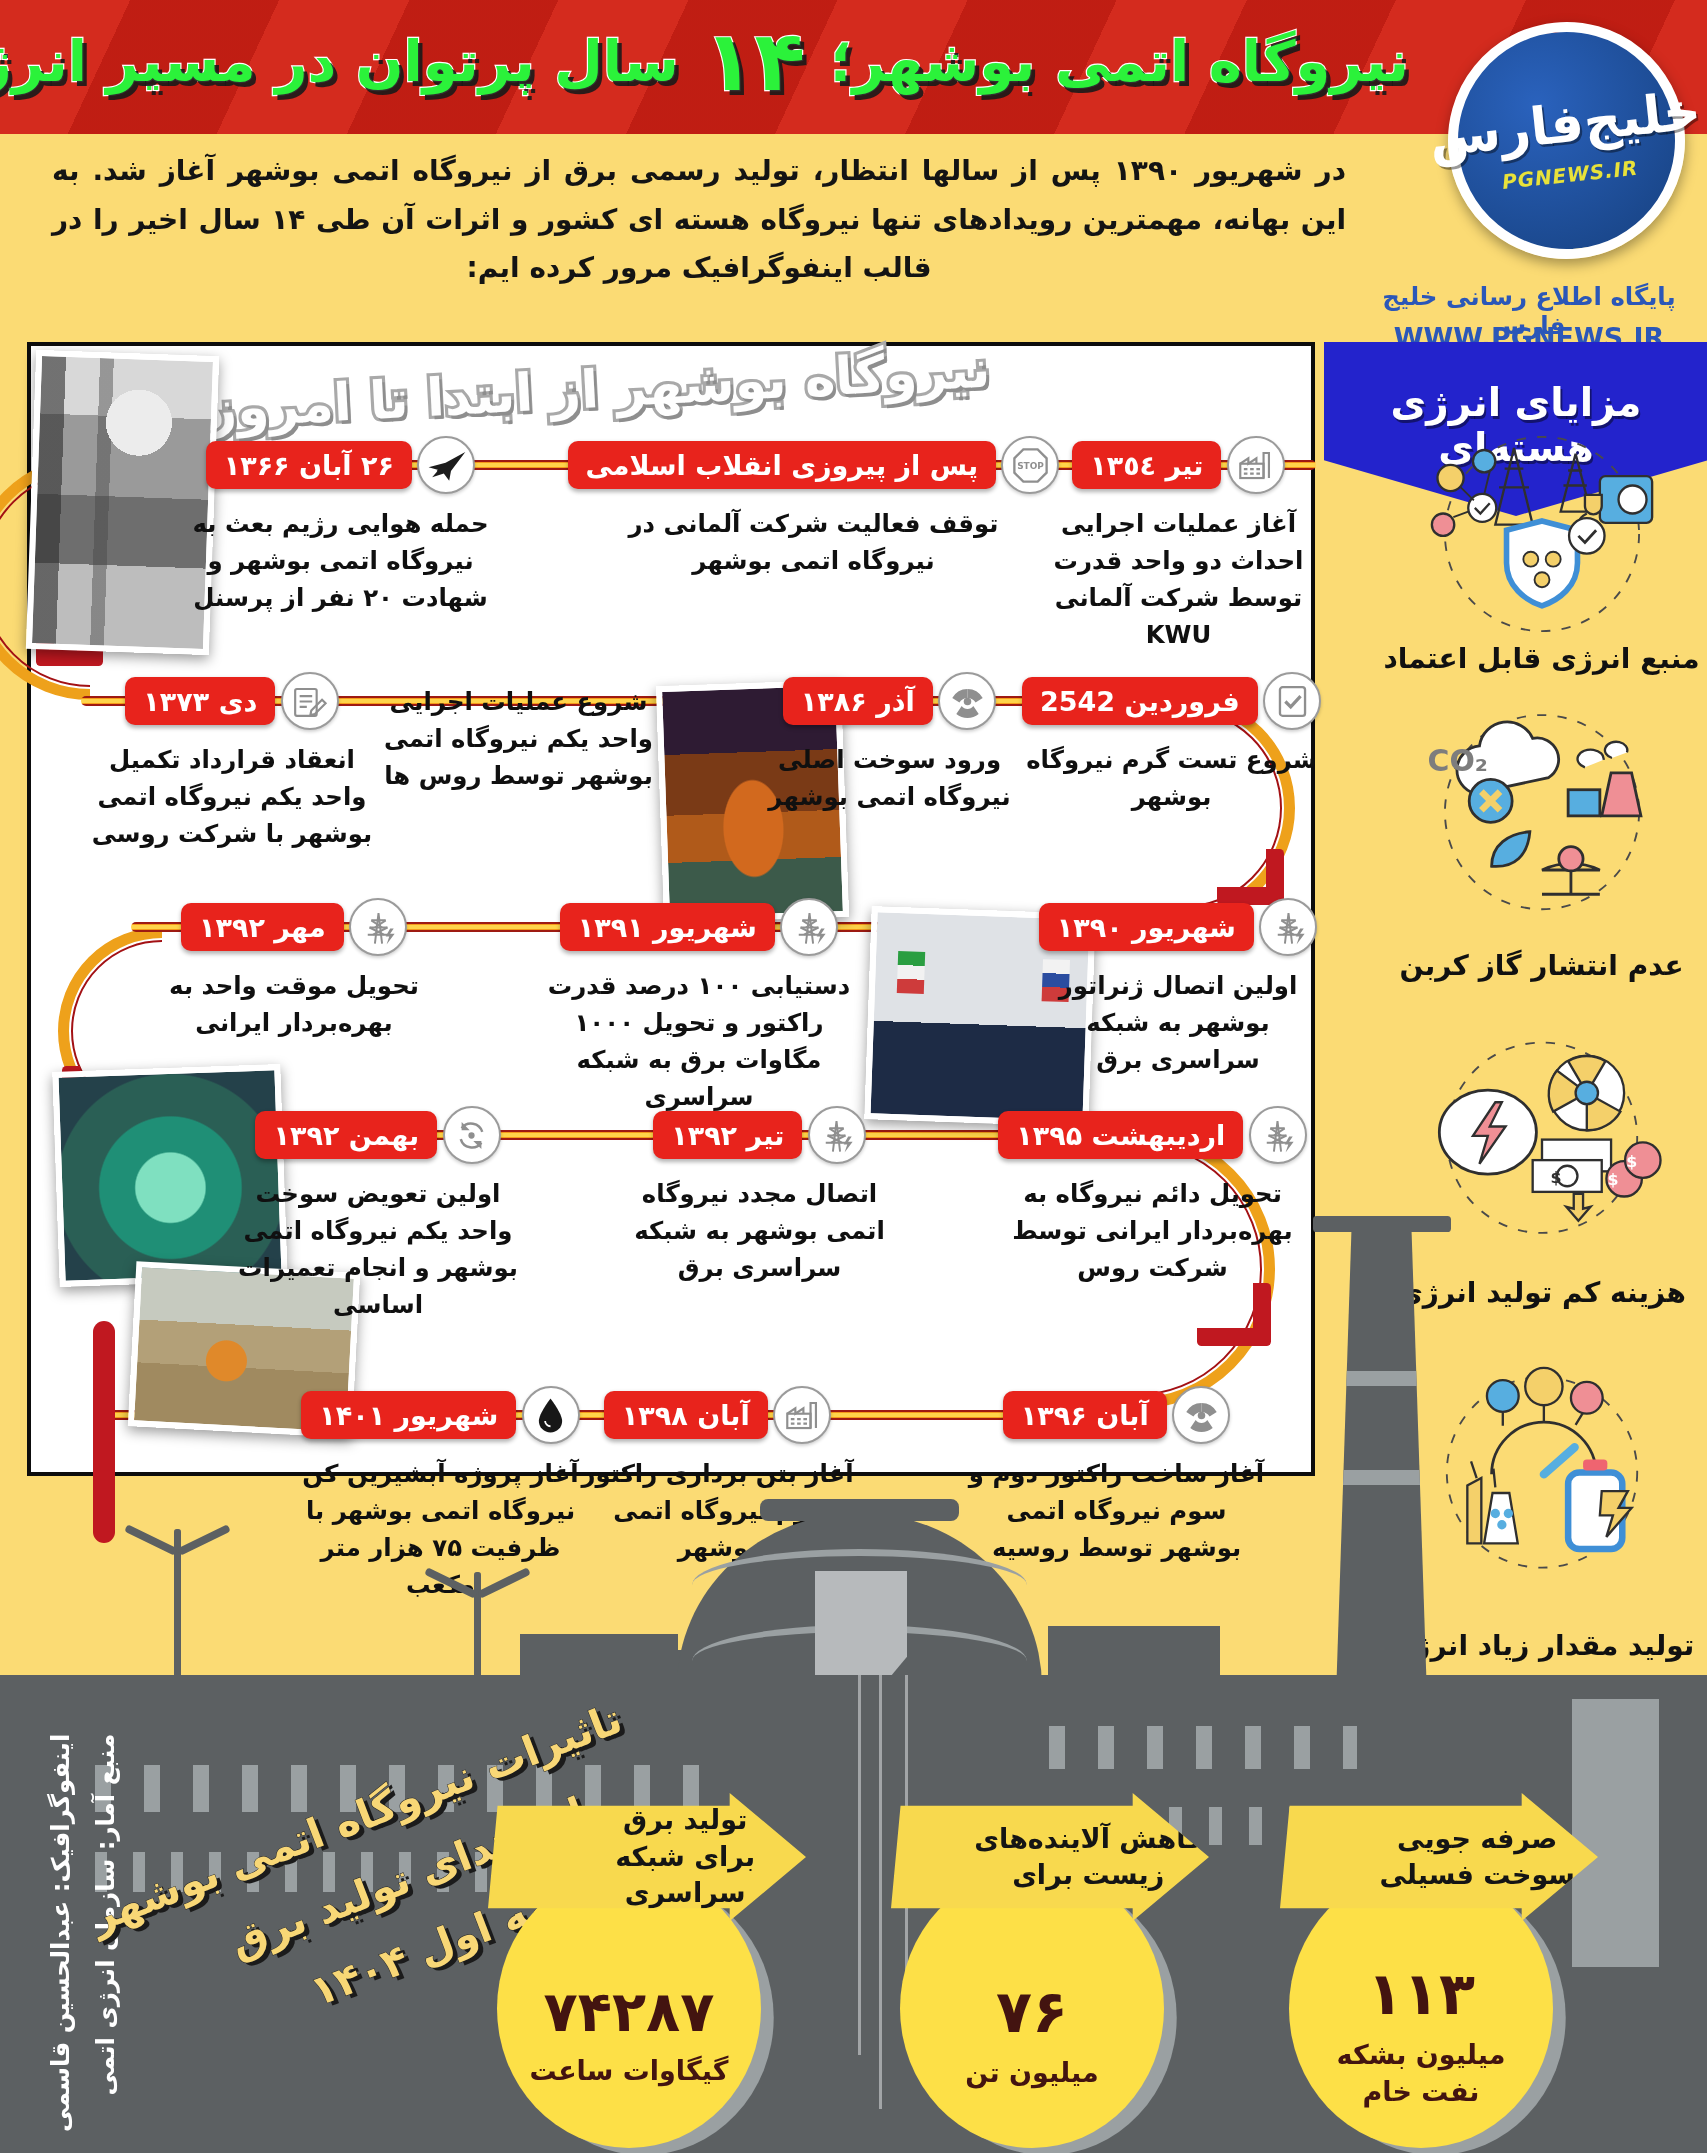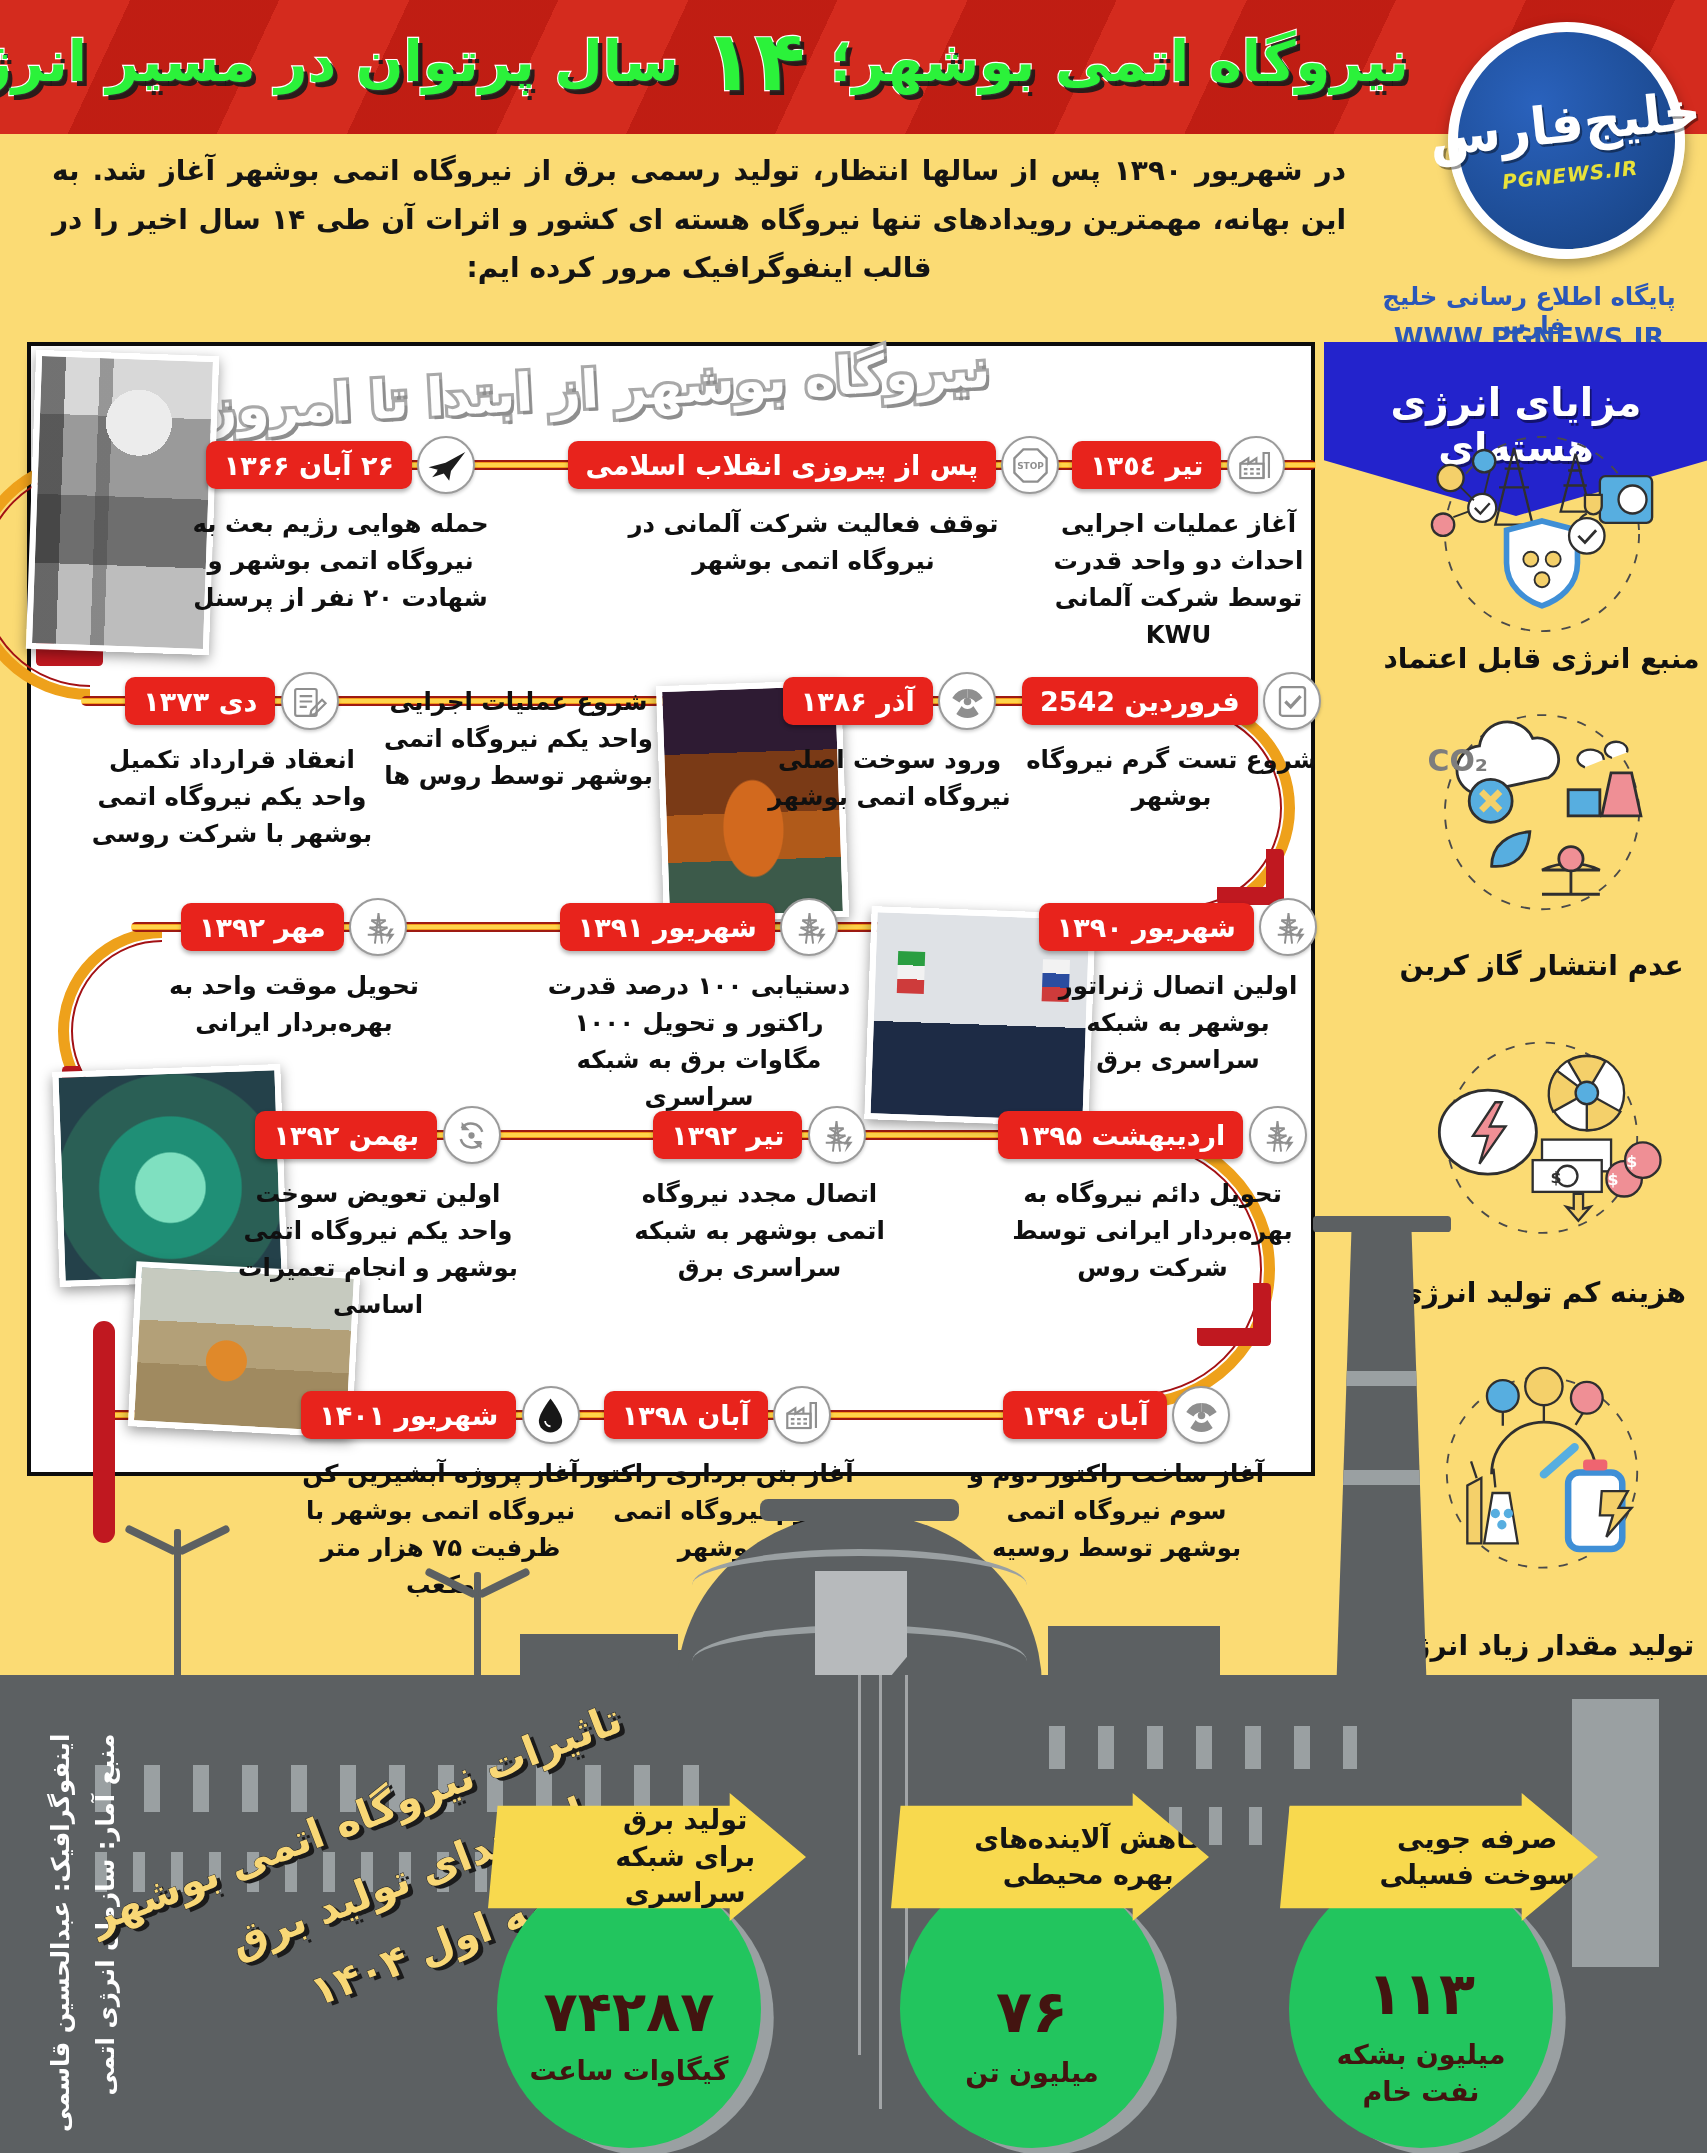--- a/index.html
+++ b/index.html
@@ -160,21 +160,21 @@
     text-align:center; font-size:41px; font-weight:900; color:#f8d776; line-height:1.8;
     -webkit-text-stroke:0.9px #1e1e1e; paint-order:stroke fill; text-shadow:3.6px 4.5px 0 #1b1b1b; }
   .diag div:nth-child(2){margin-left:54px} .diag div:nth-child(3){margin-left:127px}
 
   .stat { position:absolute; width:318px; height:362px; }
   .stat-pos-0{left:488px;top:118px} .stat-pos-1{left:891px;top:118px} .stat-pos-2{left:1280px;top:118px}
   .s-arrow { position:absolute; top:0; left:0; width:318px; height:128px; background:#f8d94e; z-index:3;
     clip-path:polygon(3% 10%,76% 10%,76% 0,100% 50%,76% 100%,76% 90%,0 90%);
     display:flex; align-items:center; }
   .s-lines { width:76%; text-align:center; font-size:27px; font-weight:900; color:#151515; line-height:1.35; }
-  .s-circle { position:absolute; top:76px; left:9px; width:264px; height:279px; background:#22c55e; border-radius:50%;
+  .s-circle { position:absolute; top:76px; left:9px; width:264px; height:279px; background:#fde047; border-radius:50%;
     z-index:2; box-shadow:14.5px 9px 0 -1.8px #9aa0a2; display:flex; flex-direction:column; align-items:center;
     justify-content:center; padding-top:52px; gap:9px; }
   .s-value { font-size:59px; font-weight:900; color:#431410; letter-spacing:1.8px; }
   .stat-pos-0 .s-value { font-size:56px; }
   .s-unit { font-size:27px; font-weight:900; color:#431410; text-align:center; line-height:1.35; }
 </style>
 </head>
 <body>
 
 <div class="page">
@@ -630,21 +630,21 @@
   <div class="stat stat-pos-1">
     <div class="s-circle">
       <div class="s-value">۷۶</div>
       <div class="s-unit">
               <div>میلیون تن</div>
             </div>
     </div>
     <div class="s-arrow">
       <div class="s-lines">
               <div>کاهش آلاینده‌های</div>
-              <div>بهره محیطی</div>
+              <div>زیست برای</div>
             </div>
     </div>
   </div>
 
   <div class="stat stat-pos-2">
     <div class="s-circle">
       <div class="s-value">۱۱۳</div>
       <div class="s-unit">
               <div>میلیون بشکه</div>
               <div>نفت خام</div>

